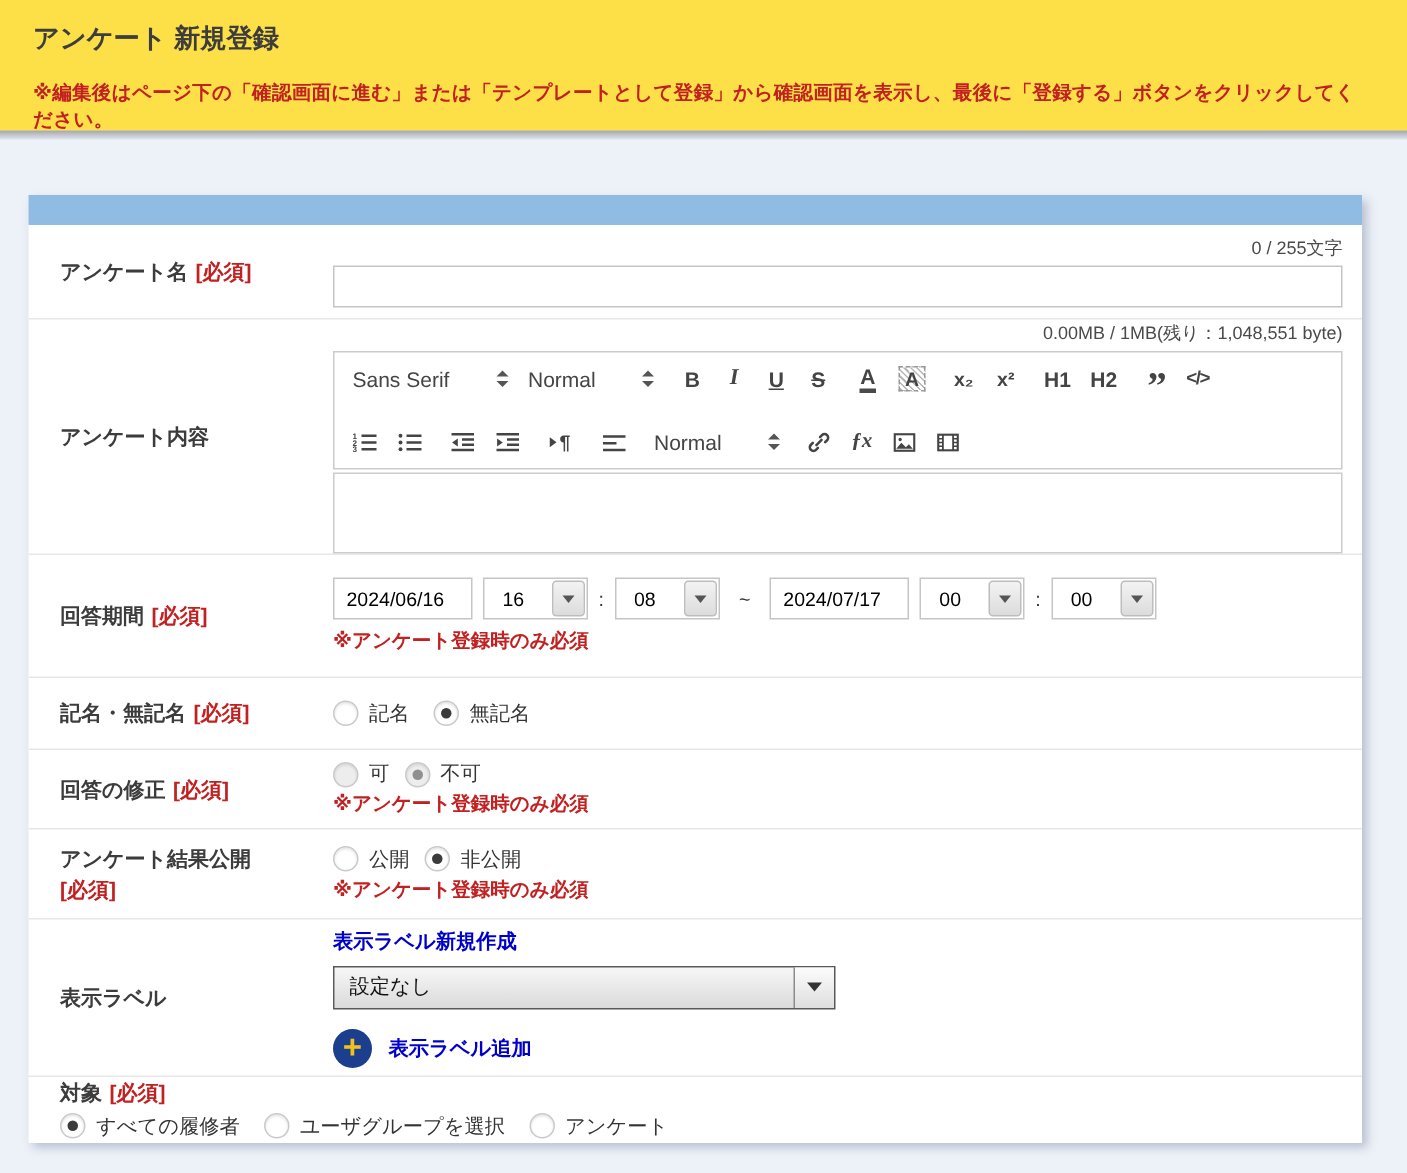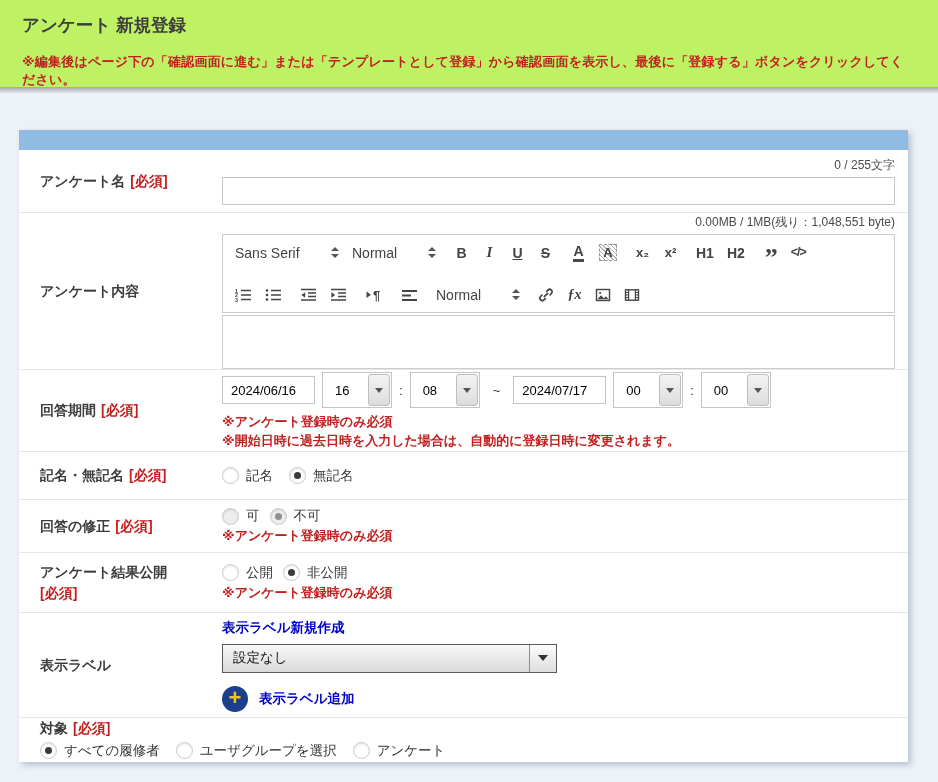--- a/index.html
+++ b/index.html
@@ -5,21 +5,21 @@
   * { box-sizing: border-box; }
   html,body { margin:0; padding:0; }
   body {
     width:938px; height:782px;
     font-family:"Liberation Sans","DejaVu Sans",sans-serif;
     background:#edf1f8;
     overflow:hidden;
   }
 
   
-  .top-section { background:#bef264; height:87px; padding:13px 22px 12px; }
+  .top-section { background:#fde047; height:87px; padding:13px 22px 12px; }
   .page-title { font-size:17.5px; font-weight:bold; color:#3d3d3d; margin:0; }
   .page-notice { margin-top:16px; font-size:13px; font-weight:bold; color:#c22121; letter-spacing:0.2px; }
   .header-divider { height:6px; background:linear-gradient(#a6a6a6,#dfe5ef); }
 
   
   .content-area { padding:37px 0 0 19px; }
   .card { width:889px; background:#fff; box-shadow:3px 3px 6px rgba(120,135,160,.45); }
   .card-titlebar { height:20px; background:#90bce4; }
 
   .form-row { display:flex; padding:0 13px 0 21px; border-bottom:1px solid #e7e7e7; }
@@ -67,21 +67,21 @@
   .picker-header { width:84px; }
   .picker-size { width:84px; }
   .updown { display:flex; flex-direction:column; gap:3px; }
   .tri-up { width:0; height:0; border-left:4px solid transparent; border-right:4px solid transparent; border-bottom:4px solid #555; }
   .tri-down { width:0; height:0; border-left:4px solid transparent; border-right:4px solid transparent; border-top:4px solid #555; }
   .tb-svg { display:block; }
 
   
   .period-line { display:flex; align-items:center; gap:7px; }
   .date-input { width:93px; height:28px; border:1px solid #c5c5c5; font-size:13px; padding-left:8px; font-family:inherit; }
-  .time-combo { position:relative; width:70px; height:36px; flex:none; }
+  .time-combo { position:relative; width:70px; height:28px; flex:none; }
   .time-combo input { width:100%; height:100%; border:1px solid #c5c5c5; font-size:13px; padding-left:12px; font-family:inherit; }
   .spin-btn { position:absolute; right:2px; top:2px; bottom:2px; width:22px;
               background:linear-gradient(#f3f3f3,#dcdcdc); border:1px solid #bdbdbd; border-radius:3px;
               display:flex; align-items:center; justify-content:center; cursor:pointer; }
   .spin-arrow { width:0; height:0; border-left:4px solid transparent; border-right:4px solid transparent; border-top:5px solid #555; }
   .sep { color:#333; font-size:13px; }
   .note { color:#c22121; font-weight:bold; font-size:13px; margin-top:4px; line-height:1.25; }
   .note.first { margin-top:6px; }
 
   
@@ -334,21 +334,20 @@
           </span>
           <span class="sep">:</span>
           <span class="time-combo">
             <input type="text" value="00" style="">
             <span class="spin-btn">
                 <span class="spin-arrow"></span>
               </span>
           </span>
         </div>
         <div class="note first">※アンケート登録時のみ必須</div>
-        <div class="note" style="margin-top:2px;">※開始日時に過去日時を入力した場合は、自動的に登録日時に変更されます。</div>
       </div>
     </div>
 
     <div class="form-row row-anon">
       <div class="row-label">
         <span class="lbl-wrap"><span>記名・無記名</span><span class="req">[必須]</span></span>
       </div>
       <div class="row-content">
         <div class="radio-line">
           <span class="opt">

